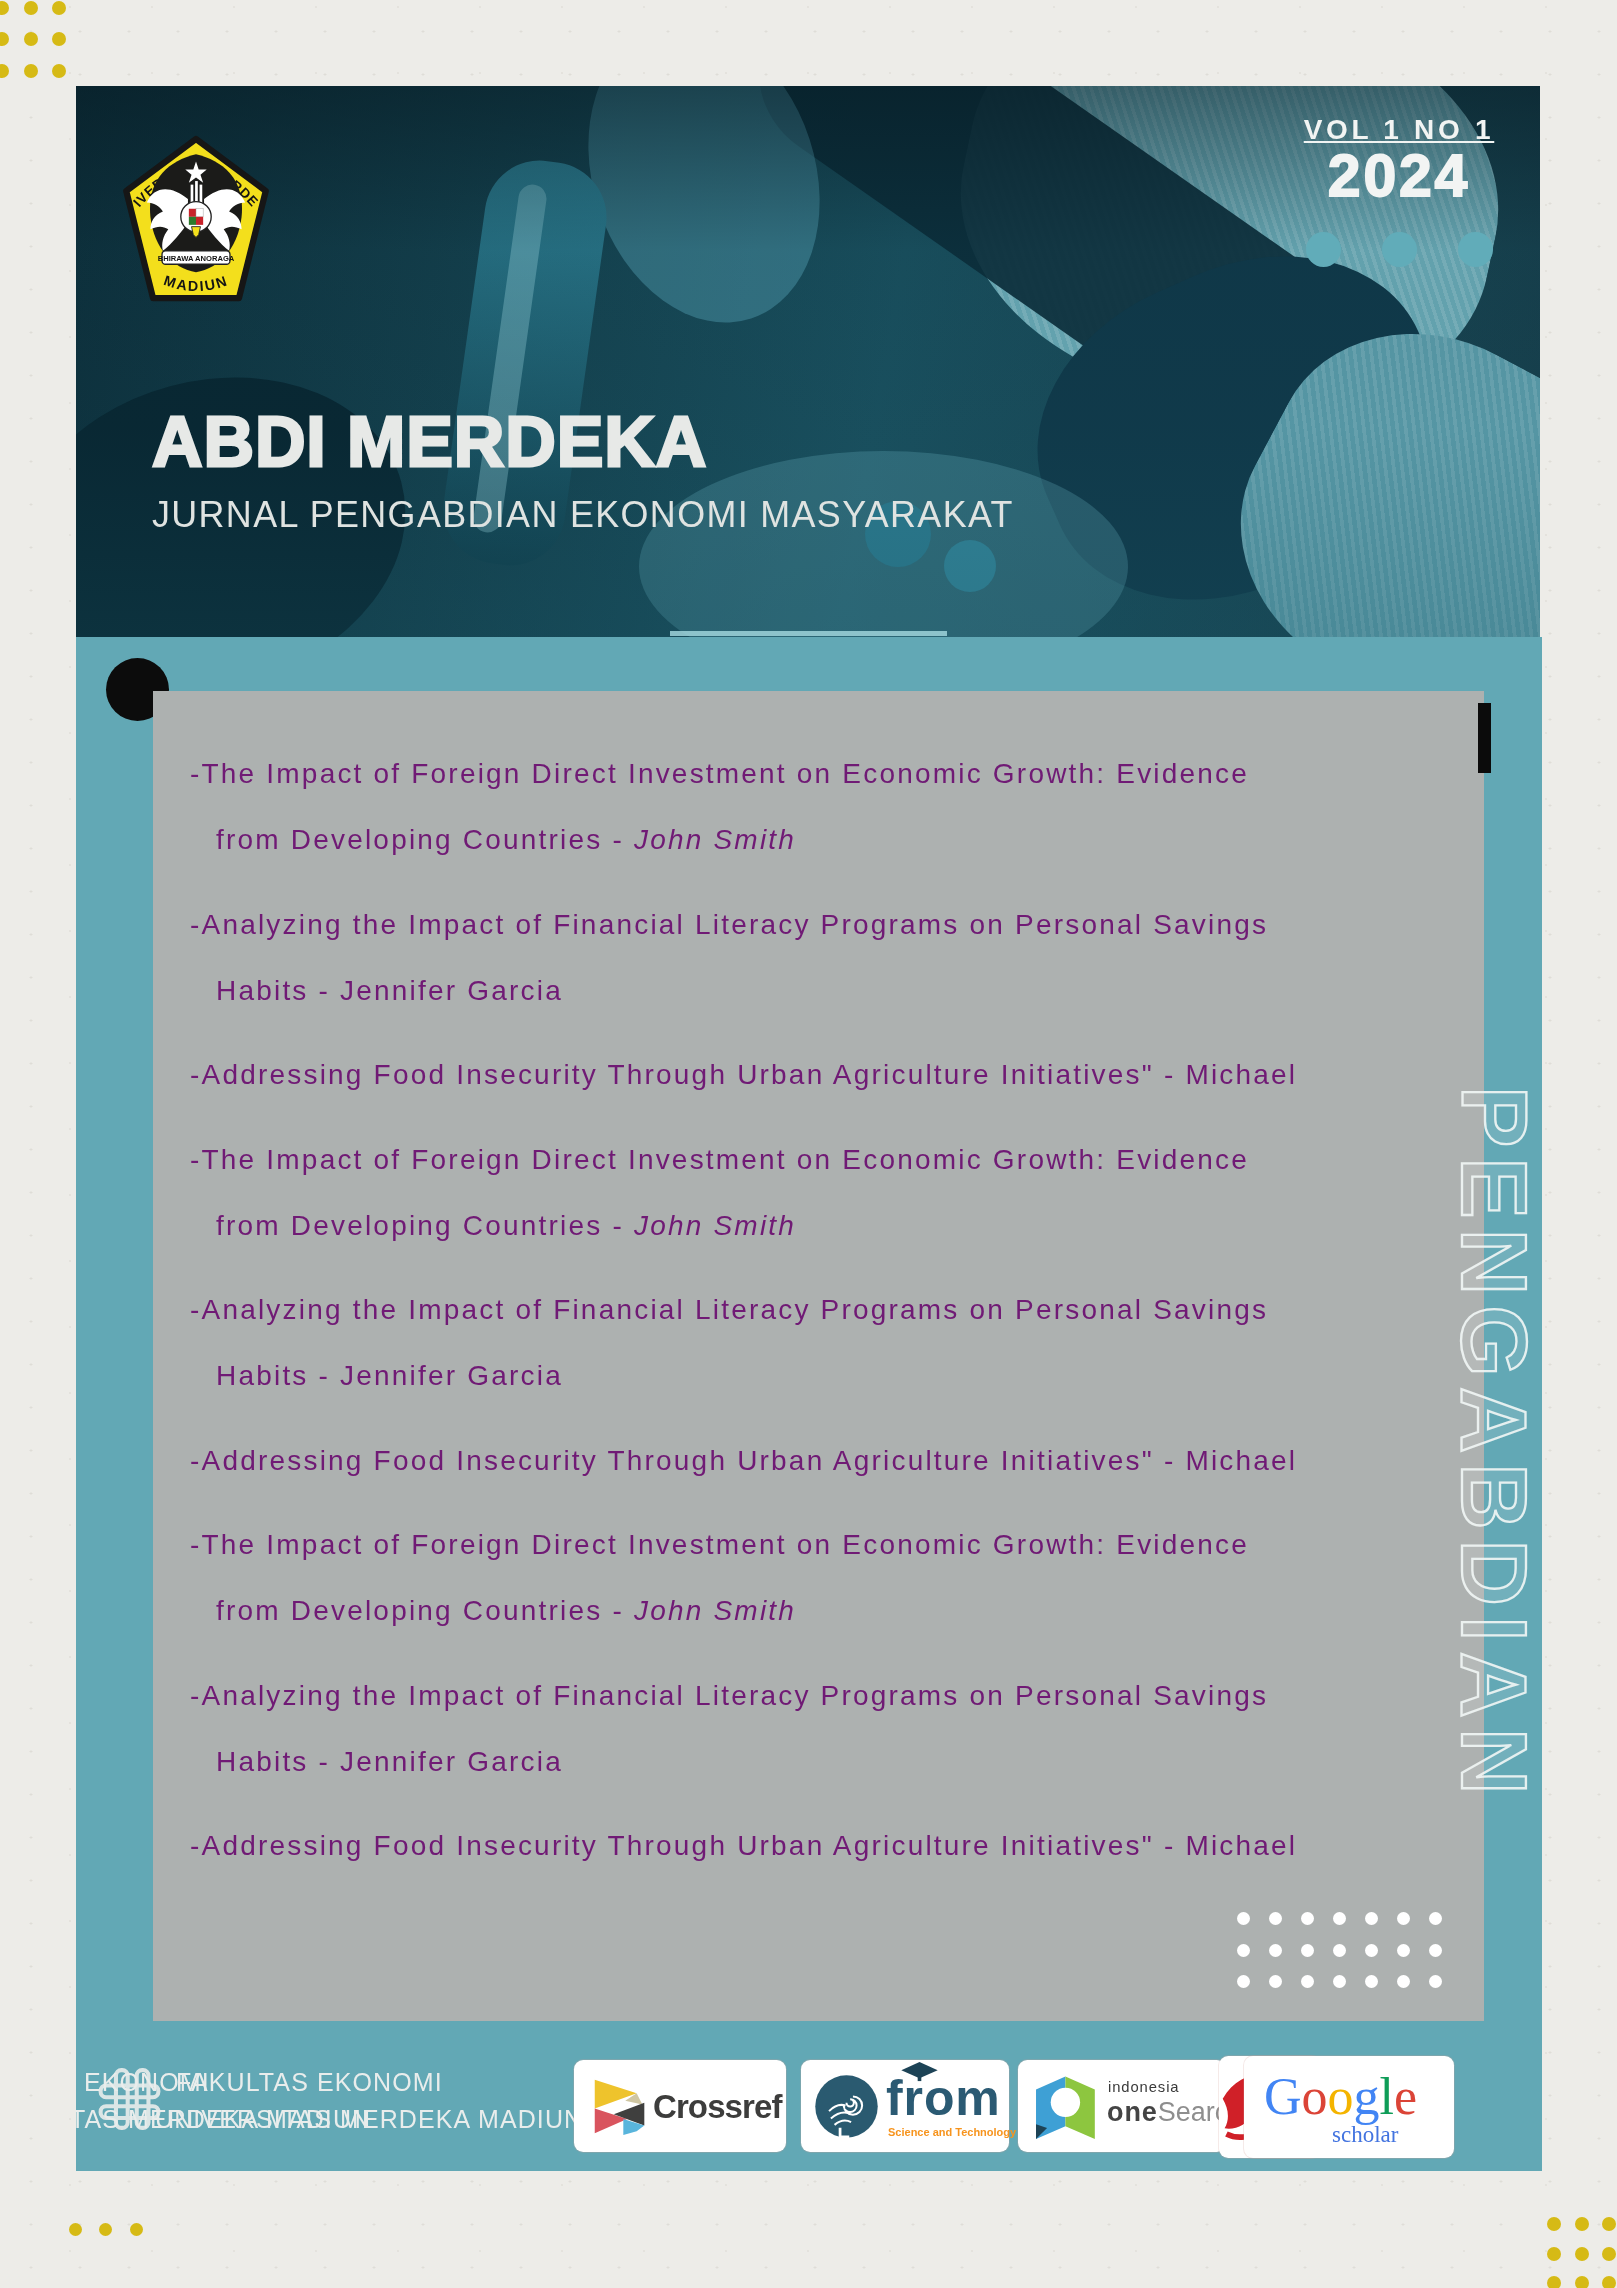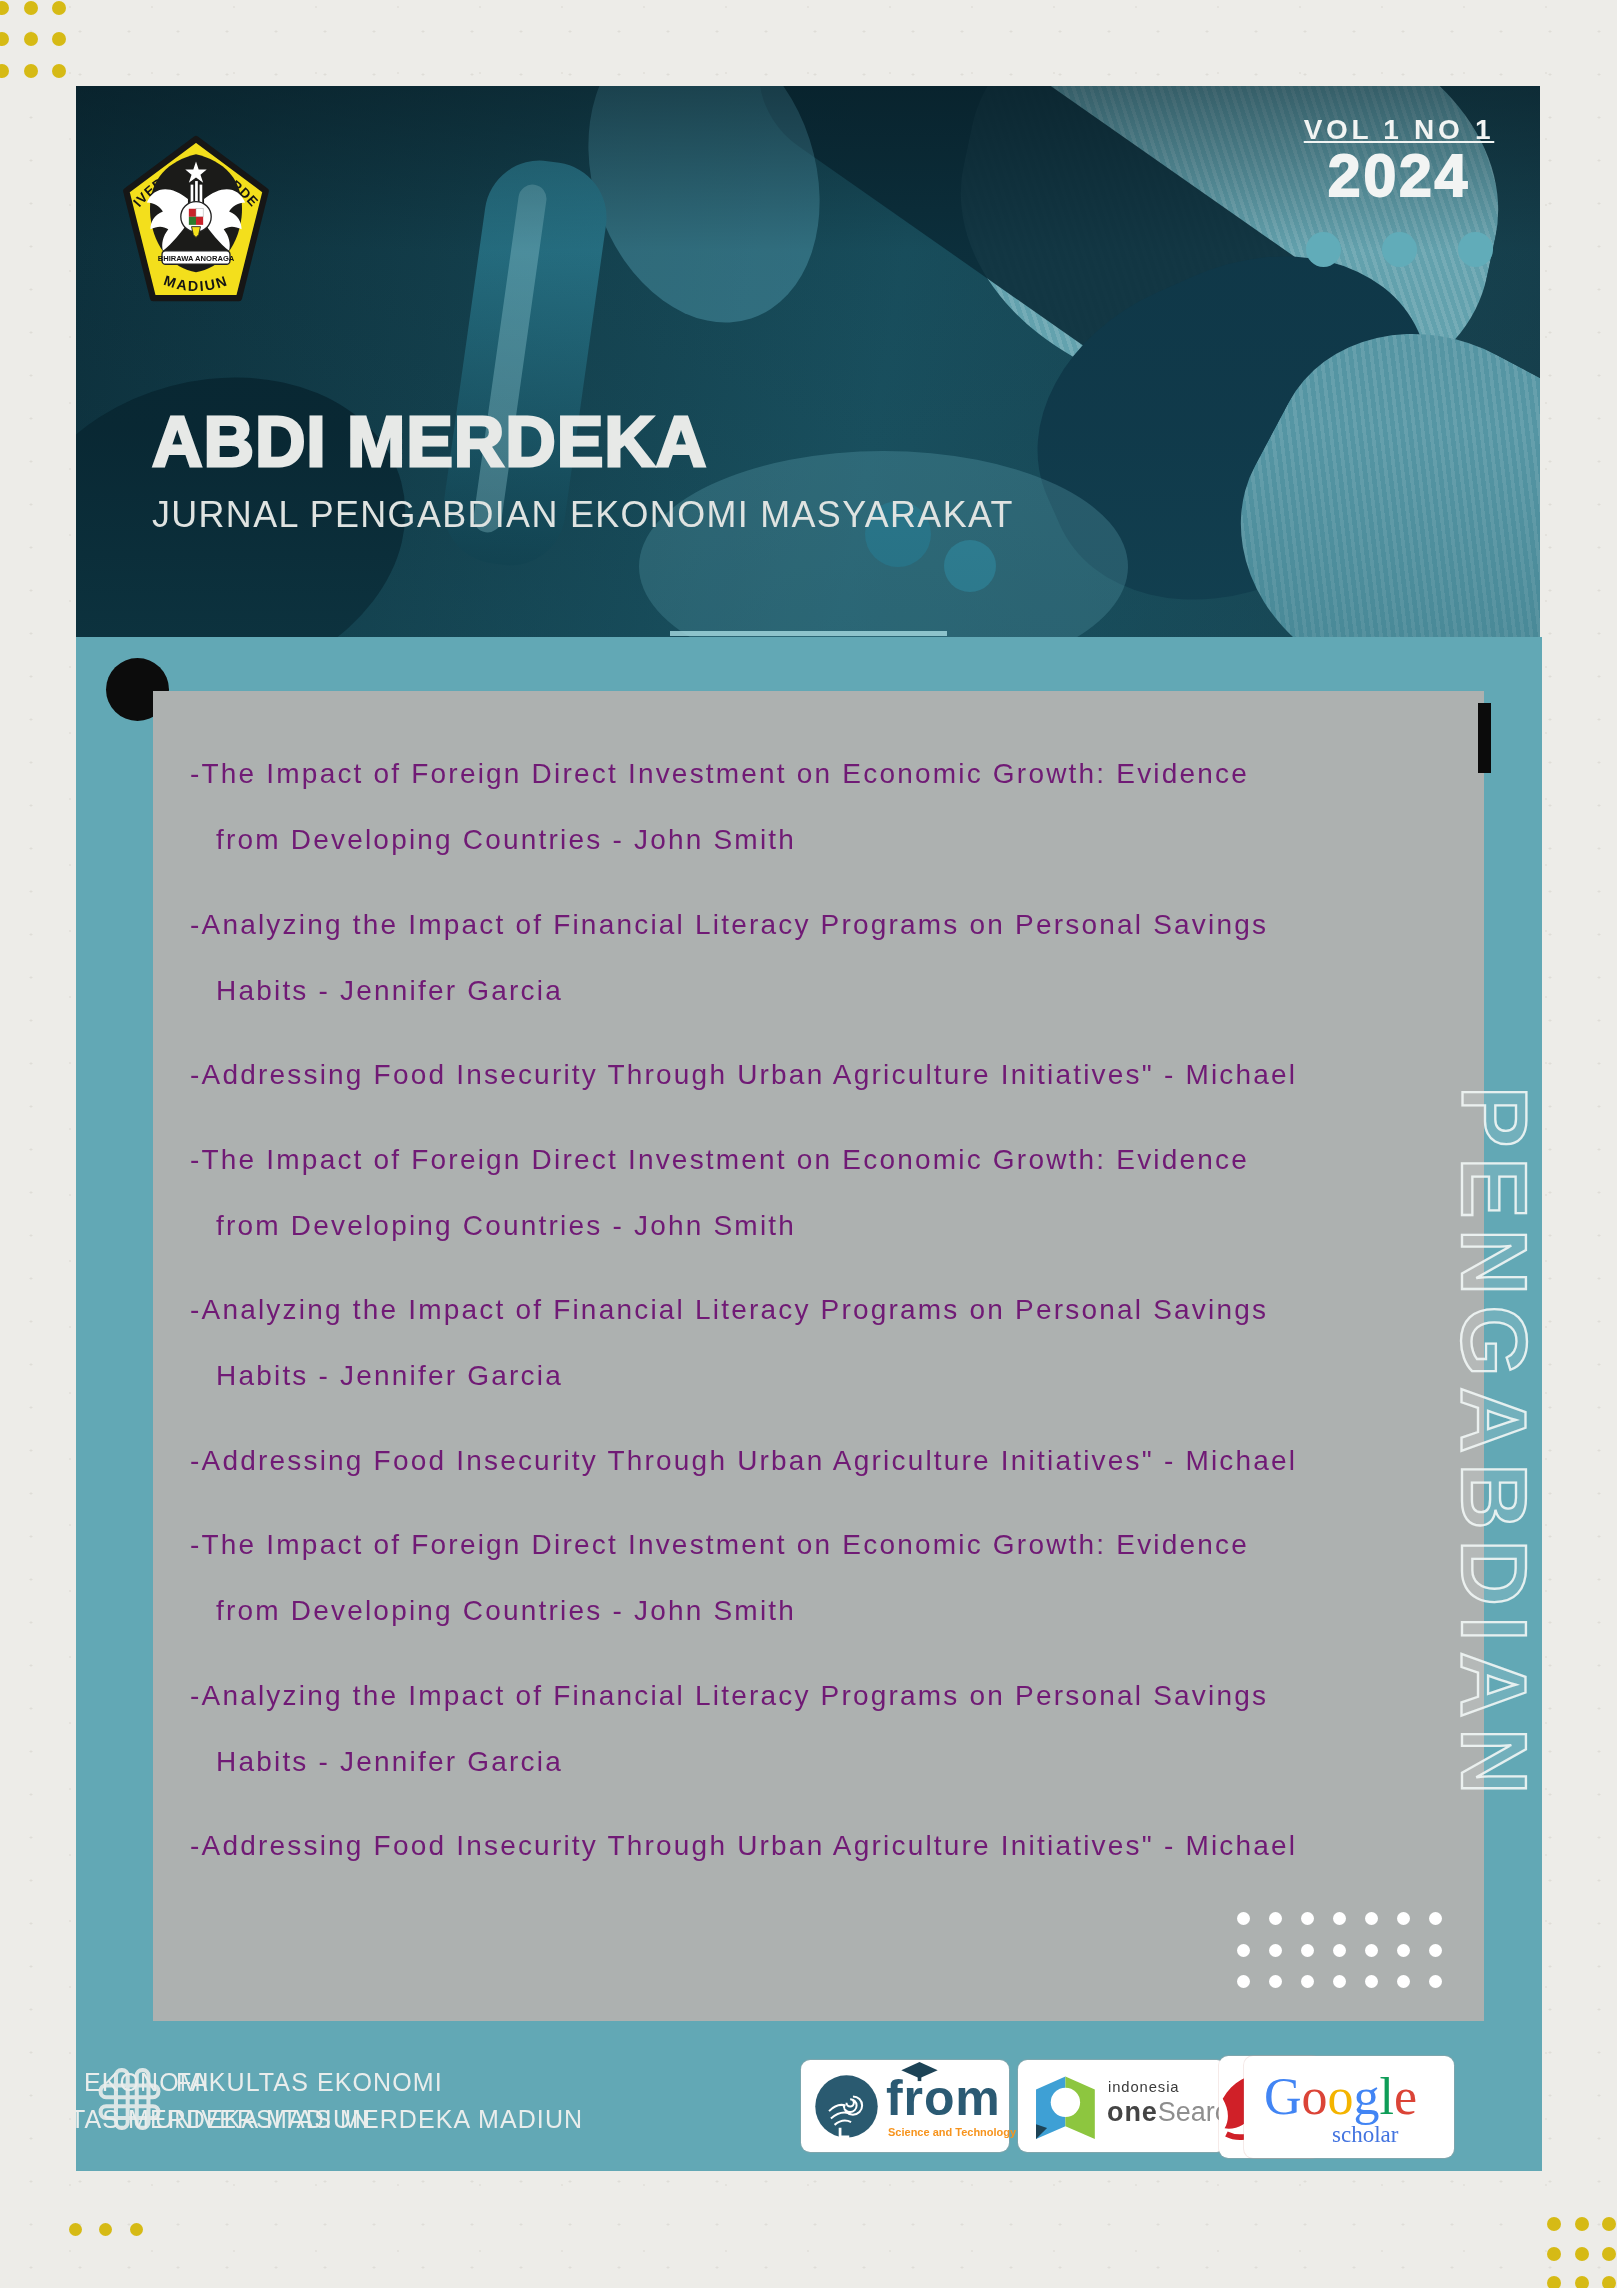--- a/index.html
+++ b/index.html
@@ -56,21 +56,21 @@
   
   #teal-body{left:76px;top:637px;width:1466px;height:1534px;background:#62a8b5;overflow:hidden;z-index:1;}
   #black-circle{left:29.5px;top:21px;width:63px;height:63px;border-radius:50%;background:#0c0c0c;z-index:1;}
   #gray-panel{left:77px;top:54px;width:1331px;height:1330px;background:#adb1b0;z-index:2;}
   #black-bar{left:1402px;top:66px;width:13px;height:70px;background:#0b0b0b;z-index:4;}
 
   #article-list{position:absolute;left:37px;top:50px;right:7.4px;color:#701a75;font-size:28px;letter-spacing:2.2px;}
   .entry{margin-bottom:18.5px;}
   .aline{line-height:66px;white-space:nowrap;}
   .aline.cont{margin-left:26px;}
-  .ital{}
+  .ital{font-style:italic;}
   #panel-dots{position:absolute;left:1084px;top:1221px;width:240px;height:83px;}
 
   #side-text{left:1377px;top:449px;z-index:5;writing-mode:vertical-rl;text-orientation:mixed;
     font-size:92px;font-weight:bold;letter-spacing:10px;line-height:81px;
     color:rgba(255,255,255,.10);-webkit-text-stroke:2.3px rgba(240,245,244,.92);}
 
   
   .affil{position:absolute;color:#e9edec;font-size:25px;letter-spacing:1.1px;font-weight:500;white-space:nowrap;z-index:5;}
   #grid-icon{left:21px;top:1429px;z-index:6;opacity:.9;}
   .logo-box{position:absolute;background:#fff;border-radius:9.2px;z-index:6;box-shadow:0 0 0 0.9px rgba(210,160,150,.25);}
@@ -237,20 +237,32 @@
       <g fill="none" stroke="#e9edec" stroke-width="4.5">
         <rect x="21" y="4" width="13" height="64" rx="6"></rect>
         <rect x="44" y="4" width="13" height="64" rx="6"></rect>
         <rect x="4" y="21" width="64" height="13" rx="6"></rect>
         <rect x="4" y="44" width="64" height="13" rx="6"></rect>
       </g>
     </svg>
     <div class="affil" style="left:100px;top:1431px;">FAKULTAS EKONOMI</div>
     <div class="affil" style="left:79px;top:1468px;">UNIVERSITAS MERDEKA MADIUN</div>
 
+    <div class="logo-box" id="box-crossref">
+      <div class="logo-inner">
+        <svg width="65" height="61" viewBox="0 0 64 64" style="position:absolute;left:13px;top:15.7px;">
+          <polygon points="6,4 50,18 6,34" fill="#eec32c"></polygon>
+          <polygon points="6,34 40,45 6,60" fill="#d9545e"></polygon>
+          <polygon points="50,18 56,30 38,26" fill="#cfc6a2"></polygon>
+          <polygon points="58,28 26,40 58,52" fill="#3f3f3e"></polygon>
+          <polygon points="58,52 36,45 36,62 50,58" fill="#59b5dc"></polygon>
+        </svg>
+        <span id="crossref-label">Crossref</span>
+      </div>
+    </div>
 
     <div class="logo-box" id="box-sinta">
       <div class="logo-inner">
         <svg width="79" height="79" viewBox="0 0 86 86" style="position:absolute;left:5.5px;top:6.5px;">
           <circle cx="43" cy="43" r="34" fill="#2a5a70"></circle>
           <g fill="none" stroke="#ffffff" stroke-width="2.2">
             <path d="M50,32 a10,10 0 1 1 -10,10 a7,7 0 1 0 7,-7 a4,4 0 1 1 -4,4"></path>
             <path d="M24,48 C30,42 36,40 42,42"></path>
             <path d="M26,56 C33,50 40,48 47,51"></path>
             <path d="M30,63 C36,58 42,57 48,60"></path>

